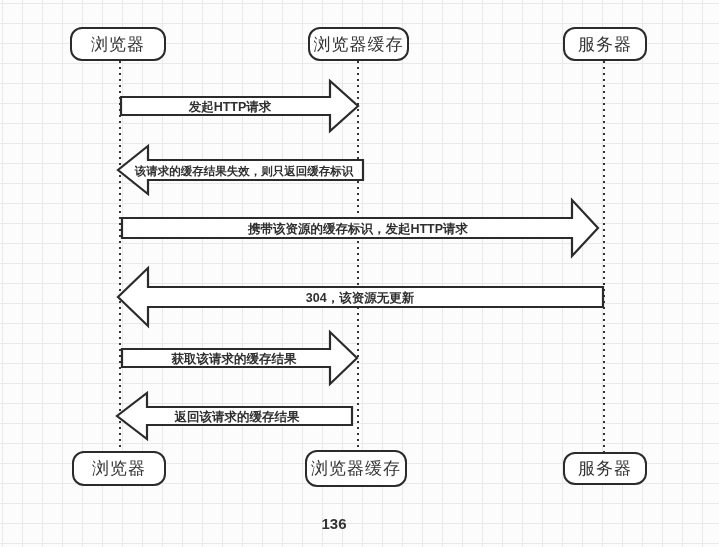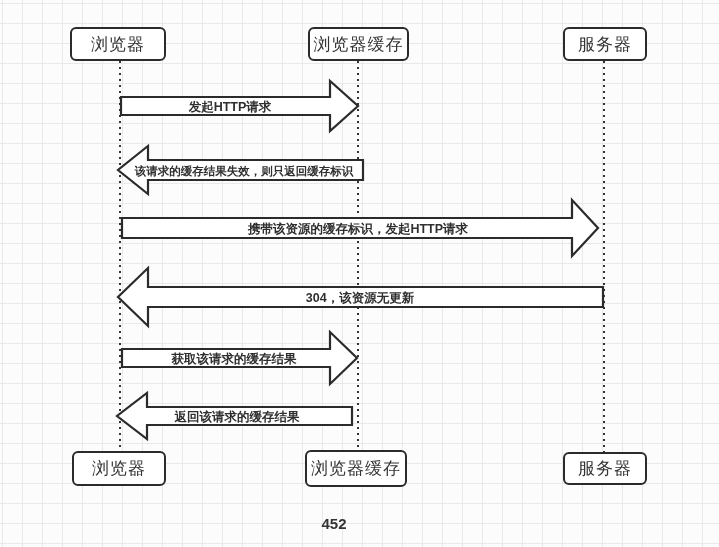--- a/index.html
+++ b/index.html
@@ -43,21 +43,21 @@
     font-family: "Liberation Sans", "DejaVu Sans", sans-serif;
   }
   .arrow-label.small {
     font-size: 11.5px;
   }
   .actor {
     position: absolute;
     box-sizing: border-box;
     background: #ffffff;
     border: 2.5px solid #2b2b2b;
-    border-radius: 6px;
+    border-radius: 12px;
     display: flex;
     align-items: center;
     justify-content: center;
     font-size: 17px;
     color: #333333;
     letter-spacing: 1px;
     z-index: 2;
   }
   .caption {
     position: absolute;
@@ -126,15 +126,15 @@
   <div class="actor" style="left:72px; top:451px; width:94px; height:35px;">
     <span>浏览器</span>
   </div>
   <div class="actor" style="left:305px; top:450px; width:102px; height:37px;">
     <span>浏览器缓存</span>
   </div>
   <div class="actor" style="left:563px; top:452px; width:84px; height:33px;">
     <span>服务器</span>
   </div>
 
-  <div class="caption">452</div>
+  <div class="caption">136</div>
 
 </div>
 
 </body></html>

